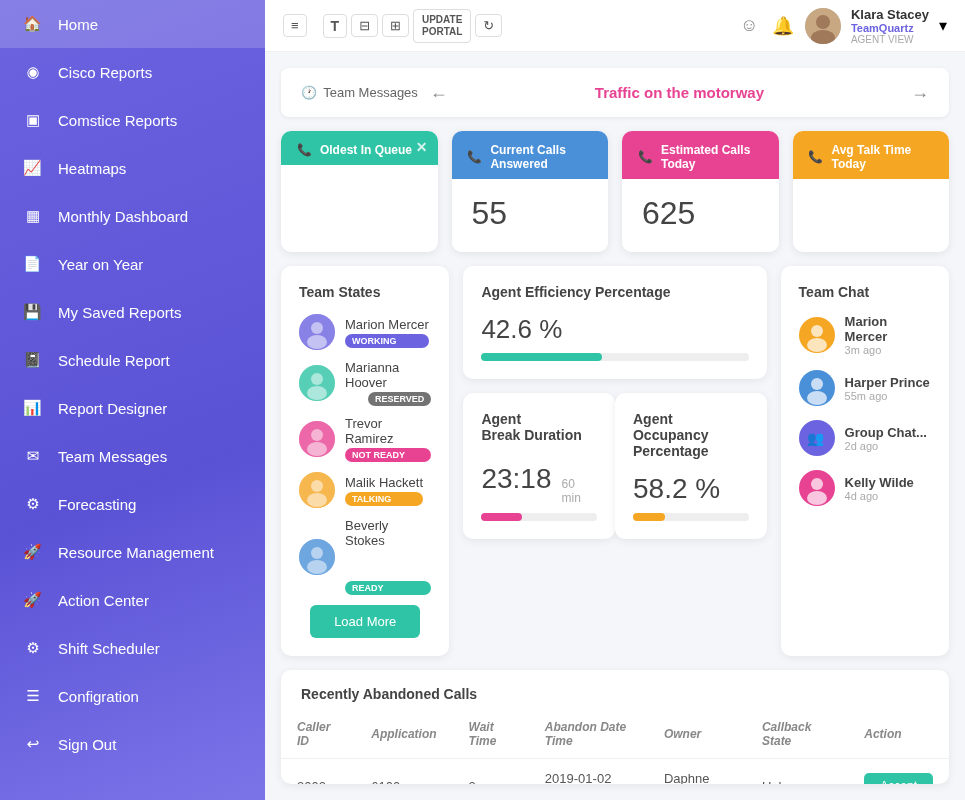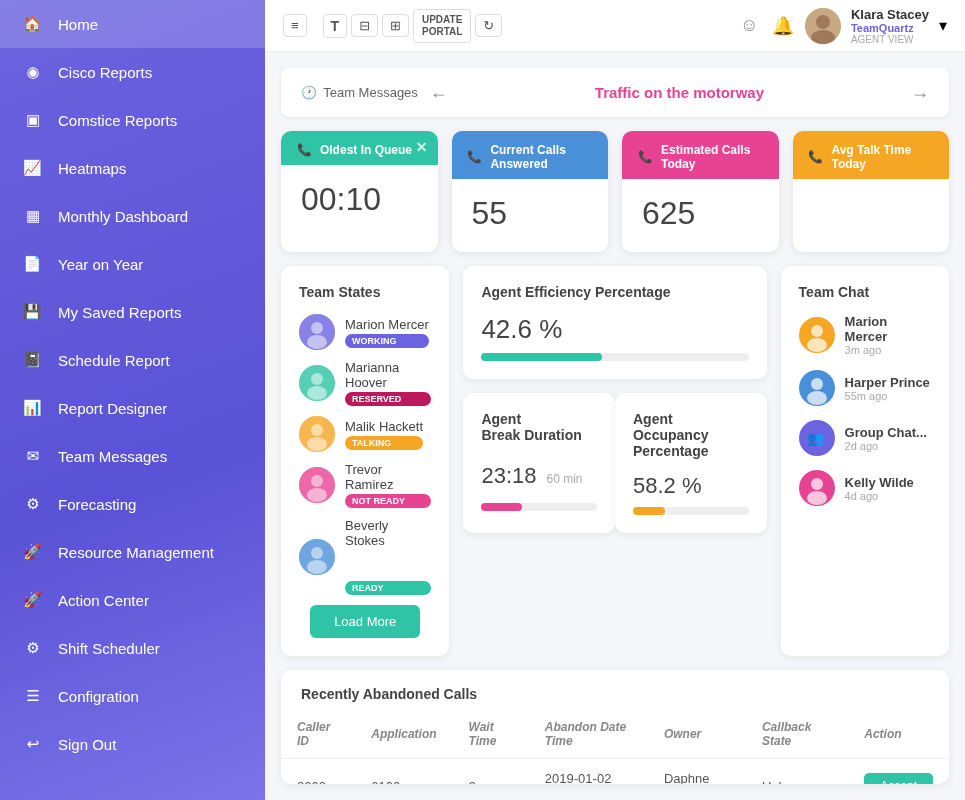--- a/index.html
+++ b/index.html
@@ -164,21 +164,21 @@
       display: inline-block;
       font-size: 9px;
       font-weight: 700;
       padding: 2px 7px;
       border-radius: 10px;
       color: white;
       text-transform: uppercase;
       margin-top: 2px;
     }
     .badge-working { background: #6c63e0; }
-    .badge-reserved { background: #be185d; }
+    .badge-reserved { background: #737373; margin-left: 23px; }
     .badge-talking { background: #f5a623; }
     .badge-notready { background: #e84393; }
     .badge-ready { background: #2ec4a5; margin-top: 33px; }
 
     .load-more-btn {
       background: #2ec4a5;
       color: white;
       border: none;
       border-radius: 6px;
       padding: 9px 24px;
@@ -192,21 +192,21 @@
     .efficiency-panel { display: flex; flex-direction: column; gap: 14px; }
     .efficiency-top { background: white; border-radius: 10px; padding: 18px; box-shadow: 0 2px 8px rgba(0,0,0,0.07); }
     .efficiency-bottom { display: grid; grid-template-columns: 1fr 1fr; gap: 0; }
     .efficiency-sub { background: white; border-radius: 10px; padding: 18px; box-shadow: 0 2px 8px rgba(0,0,0,0.07); }
     .eff-percent { font-size: 26px; font-weight: 300; color: #444; margin: 8px 0; }
     .progress-bar-bg { background: #eee; border-radius: 10px; height: 8px; width: 100%; margin-top: 8px; }
     .progress-bar-fill { height: 8px; border-radius: 10px; }
     .fill-green { background: #2ec4a5; }
     .fill-pink { background: #e84393; }
     .fill-yellow { background: #f5a623; }
-    .eff-sub-value { font-size: 22px; font-weight: 300; color: #444; margin: 6px 0; }
+    .eff-sub-value { font-size: 28px; font-weight: 300; color: #444; margin: 6px 0; }
     .eff-sub-meta { font-size: 12px; color: #aaa; }
     .eff-row { display: flex; align-items: baseline; gap: 10px; }
 
     
     .chat-item { display: flex; align-items: center; gap: 10px; margin-bottom: 14px; }
     .chat-avatar { width: 36px; height: 36px; border-radius: 50%; flex-shrink: 0; display: flex; align-items: center; justify-content: center; font-size: 14px; color: white; }
     .chat-info .chat-name { font-size: 13px; font-weight: 600; color: #444; }
     .chat-info .chat-time { font-size: 11px; color: #aaa; }
 
     
@@ -354,21 +354,20 @@
       <span class="nav-arrow">→</span>
     </div>
 
     <div class="stat-cards" id="stat-cards-container">
         <div class="stat-card card-green">
     <div class="stat-card-header">
       <span>📞</span>
       <span>Oldest In Queue</span>
       <span class="close-x">✕</span>
     </div>
-    <div class="stat-card-body">00:10</div>
   </div>
         <div class="stat-card card-blue">
     <div class="stat-card-header">
       <span>📞</span>
       <span>Current Calls Answered</span>
 
     </div>
     <div class="stat-card-body">55</div>
   </div>
         <div class="stat-card card-pink">
@@ -413,43 +412,43 @@
                   <circle cx="18" cy="14" r="6" fill="rgba(255,255,255,0.5)"></circle>
                   <ellipse cx="18" cy="28" rx="10" ry="7" fill="rgba(255,255,255,0.5)"></ellipse>
                 </svg>
     </div>
     <div class="agent-info">
       <span class="agent-name">Marianna Hoover</span>
       <span class="status-badge badge-reserved">RESERVED</span>
     </div>
   </div>
             <div class="agent-row">
-    <div class="agent-avatar av-orange">
+    <div class="agent-avatar av-pink">
       <svg width="36" height="36" viewBox="0 0 36 36">
                   <circle cx="18" cy="18" r="18" fill="rgba(255,255,255,0.2)"></circle>
                   <circle cx="18" cy="14" r="6" fill="rgba(255,255,255,0.5)"></circle>
                   <ellipse cx="18" cy="28" rx="10" ry="7" fill="rgba(255,255,255,0.5)"></ellipse>
                 </svg>
     </div>
     <div class="agent-info">
-      <span class="agent-name">Malik Hackett</span>
-      <span class="status-badge badge-talking">TALKING</span>
+      <span class="agent-name">Trevor Ramirez</span>
+      <span class="status-badge badge-notready">NOT READY</span>
     </div>
   </div>
             <div class="agent-row">
-    <div class="agent-avatar av-pink">
+    <div class="agent-avatar av-orange">
       <svg width="36" height="36" viewBox="0 0 36 36">
                   <circle cx="18" cy="18" r="18" fill="rgba(255,255,255,0.2)"></circle>
                   <circle cx="18" cy="14" r="6" fill="rgba(255,255,255,0.5)"></circle>
                   <ellipse cx="18" cy="28" rx="10" ry="7" fill="rgba(255,255,255,0.5)"></ellipse>
                 </svg>
     </div>
     <div class="agent-info">
-      <span class="agent-name">Trevor Ramirez</span>
-      <span class="status-badge badge-notready">NOT READY</span>
+      <span class="agent-name">Malik Hackett</span>
+      <span class="status-badge badge-talking">TALKING</span>
     </div>
   </div>
             <div class="agent-row">
     <div class="agent-avatar av-blue">
       <svg width="36" height="36" viewBox="0 0 36 36">
                   <circle cx="18" cy="18" r="18" fill="rgba(255,255,255,0.2)"></circle>
                   <circle cx="18" cy="14" r="6" fill="rgba(255,255,255,0.5)"></circle>
                   <ellipse cx="18" cy="28" rx="10" ry="7" fill="rgba(255,255,255,0.5)"></ellipse>
                 </svg>
     </div>

